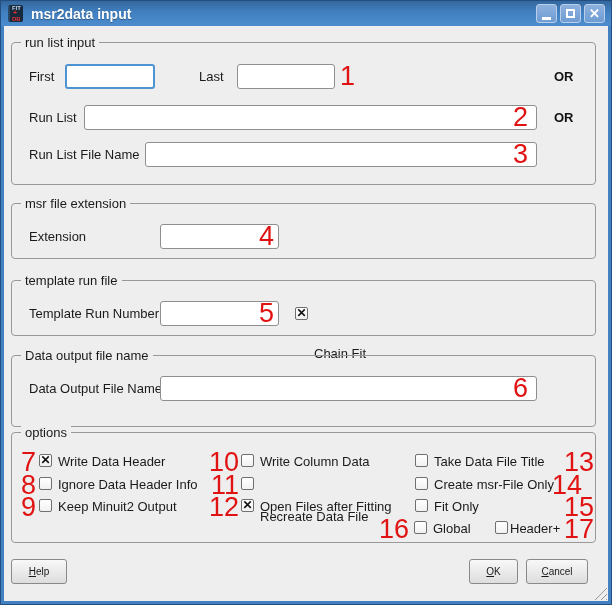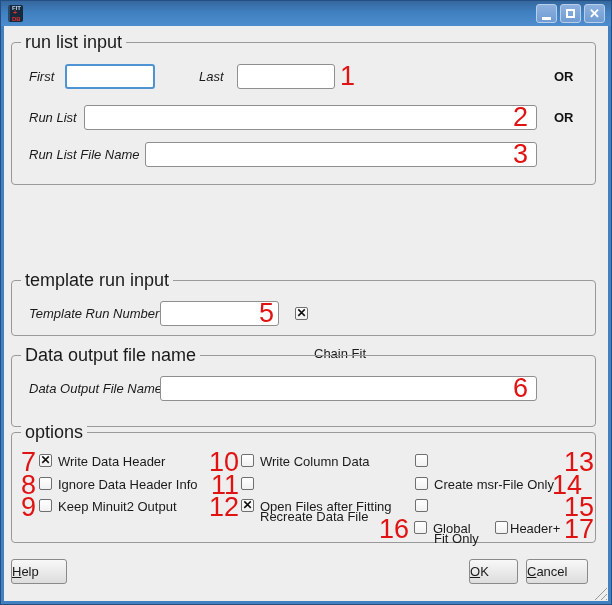--- a/index.html
+++ b/index.html
@@ -41,23 +41,23 @@
   .glyph-close { font-size:13px; font-weight:bold; color:#fff; }
 
   .content { position:relative; height:575px; background:#eeeeee; color:#1a1a1a; font-size:13px; }
 
   .group {
     position:absolute; left:7px; width:585px;
     border:1px solid #999999; border-radius:4px;
   }
   .legend {
     position:absolute; top:-8px; left:9px; background:#eeeeee;
-    padding:0 4px; font-size:18px; color:#1a1a1a; line-height:15px; white-space:nowrap;
-  }
-  .lbl { position:absolute; white-space:nowrap; line-height:25px;font-style:italic; }
+    padding:0 4px; font-size:13px; color:#1a1a1a; line-height:15px; white-space:nowrap;
+  }
+  .lbl { position:absolute; white-space:nowrap; line-height:25px; }
   .field {
     position:absolute; height:25px; background:#ffffff;
     border:1px solid #8f8f8f; border-radius:3px;
     font-family:"Liberation Sans", sans-serif; font-size:13px; padding:0 4px;
     outline:none;
   }
   .field.focused { border:2px solid #4f94d2; }
   .ann {
     position:absolute; color:#e01212; font-size:27px; line-height:28px;
     font-weight:normal; text-align:right; pointer-events:none; white-space:nowrap;
@@ -75,42 +75,43 @@
   .cblabel { position:absolute; white-space:nowrap; line-height:17px; }
 
   .optrow { position:absolute; left:0; right:0; height:18px; }
   .optrow .cb { top:1px; }
   .optrow .cblabel { top:0; }
   .optrow .ann { top:-5px; }
 
   .btn {
     position:absolute; height:25px; border:1px solid #8a8a8a; border-radius:3px;
     background:linear-gradient(180deg,#f8f8f8,#dddddd);
-    font-family:"Liberation Sans", sans-serif; font-size:13px; color:#1a1a1a;
-    display:block; text-align:left; line-height:23px; cursor:pointer; padding:0;
+    font-family:"Liberation Sans", sans-serif; font-size:10px; color:#1a1a1a;
+    display:block; text-align:center; line-height:23px; cursor:pointer; padding:0;
   }
   .btn span { display:block; }
   .btn span::first-letter { text-decoration:underline; }
 
   .resize-grip {
     position:absolute; right:1px; bottom:1px; width:14px; height:14px; cursor:nwse-resize;
     background:repeating-linear-gradient(135deg, transparent 0px, transparent 3px, #9a9a9a 3px, #9a9a9a 4px);
     clip-path:polygon(100% 0, 100% 100%, 0 100%);
   }
 </style>
 </head>
 <body>
 
 <div class="window">
   <div class="titlebar">
     <div class="app-icon">
       <span class="ic-fit">FIT</span>
       <span class="ic-plus">+</span>
       <span class="ic-db">DB</span>
     </div>
+    <span class="title">msr2data input</span>
     <div class="winbtns">
       <div class="wbtn">
           <span class="glyph-min"></span>
         </div>
       <div class="wbtn">
           <span class="glyph-max"></span>
         </div>
       <div class="wbtn">
           <span class="glyph-close">✕</span>
         </div>
@@ -132,23 +133,29 @@
       <span class="lbl" style="left:17px; top:62px;">Run List</span>
       <input class="field" style="left: 72px; top: 62px; width: 453px;" value="">
       <span class="ann" style="left:490px; top:60px; width:26px;">2</span>
       <span class="or" style="left:542px; top:62px;">OR</span>
 
       <span class="lbl" style="left:17px; top:99px;">Run List File Name</span>
       <input class="field" style="left: 133px; top: 99px; width: 392px;" value="">
       <span class="ann" style="left:490px; top:97px; width:26px;">3</span>
     </div>
 
+    <div class="group" style="top:177px; height:56px;">
+      <span class="legend">msr file extension</span>
+      <span class="lbl" style="left:17px; top:20px;">Extension</span>
+      <input class="field" style="left: 148px; top: 20px; width: 119px;" value="">
+      <span class="ann" style="left:238px; top:18px; width:24px;">4</span>
+    </div>
 
     <div class="group" style="top:254px; height:56px;">
-      <span class="legend">template run input</span>
+      <span class="legend">template run file</span>
       <span class="lbl" style="left:17px; top:20px;">Template Run Number</span>
       <input class="field" style="left: 148px; top: 20px; width: 119px;" value="">
       <span class="ann" style="left:238px; top:18px; width:24px;">5</span>
       <span class="cb checked" style="left:283px; top:26px;">✕</span>
       <span class="cblabel" style="left:302px; top:24px;margin-top:40px;">Chain Fit</span>
     </div>
 
     <div class="group" style="top:329px; height:72px;">
       <span class="legend">Data output file name</span>
       <span class="lbl" style="left:17px; top:20px;">Data Output File Name</span>
@@ -160,20 +167,21 @@
       <span class="legend">options</span>
 
       <div class="optrow" style="top:20px;">
         <span class="ann" style="left:2px; width:22px;">7</span>
         <span class="cb checked" style="left:27px;">✕</span>
         <span class="cblabel" style="left:46px;">Write Data Header</span>
         <span class="ann" style="left:187px; width:40px;">10</span>
         <span class="cb" style="left:229px;"></span>
         <span class="cblabel" style="left:248px;">Write Column Data</span>
         <span class="cb" style="left:403px;"></span>
+        <span class="cblabel" style="left:422px;">Take Data File Title</span>
         <span class="ann left-align" style="left:552px; width:32px;">13</span>
       </div>
 
       <div class="optrow" style="top:43px;">
         <span class="ann" style="left:2px; width:22px;">8</span>
         <span class="cb" style="left:27px;"></span>
         <span class="cblabel" style="left:46px;">Ignore Data Header Info</span>
         <span class="ann" style="left:187px; width:40px;">11</span>
         <span class="cb" style="left:229px;"></span>
         <span class="cblabel" style="left:248px;margin-top:32px;">Recreate Data File</span>
@@ -183,21 +191,21 @@
       </div>
 
       <div class="optrow" style="top:65px;">
         <span class="ann" style="left:2px; width:22px;">9</span>
         <span class="cb" style="left:27px;"></span>
         <span class="cblabel" style="left:46px;">Keep Minuit2 Output</span>
         <span class="ann" style="left:187px; width:40px;">12</span>
         <span class="cb checked" style="left:229px;">✕</span>
         <span class="cblabel" style="left:248px;">Open Files after Fitting</span>
         <span class="cb" style="left:403px;"></span>
-        <span class="cblabel" style="left:422px;margin-top:32px;">Fit Only</span>
+        <span class="cblabel" style="left:422px;">Fit Only</span>
         <span class="ann left-align" style="left:552px; width:32px;">15</span>
       </div>
 
       <div class="optrow" style="top:87px;">
         <span class="ann" style="left:357px; width:40px;">16</span>
         <span class="cb" style="left:402px;"></span>
         <span class="cblabel" style="left:421px;">Global</span>
         <span class="cb" style="left:483px;"></span>
         <span class="cblabel" style="left:498px;">Header+</span>
         <span class="ann left-align" style="left:552px; width:32px;">17</span>

